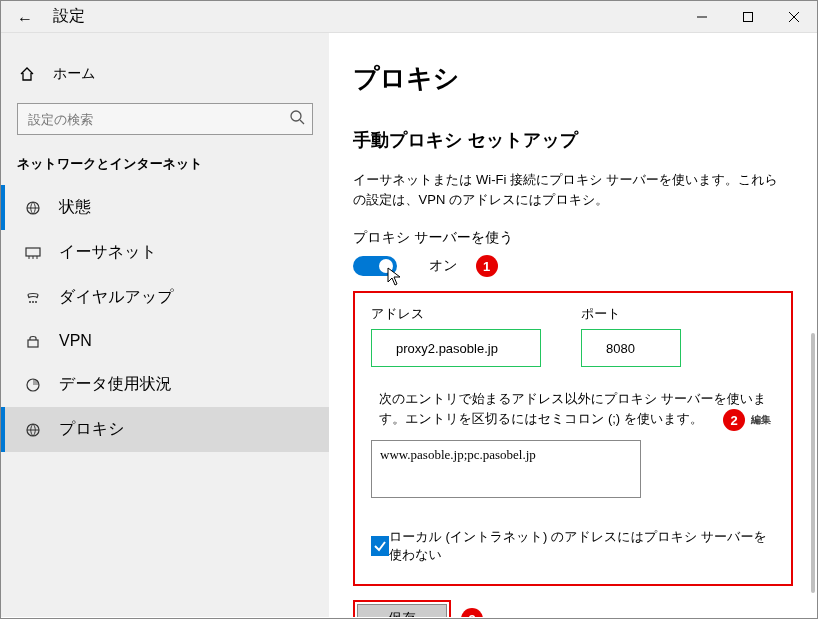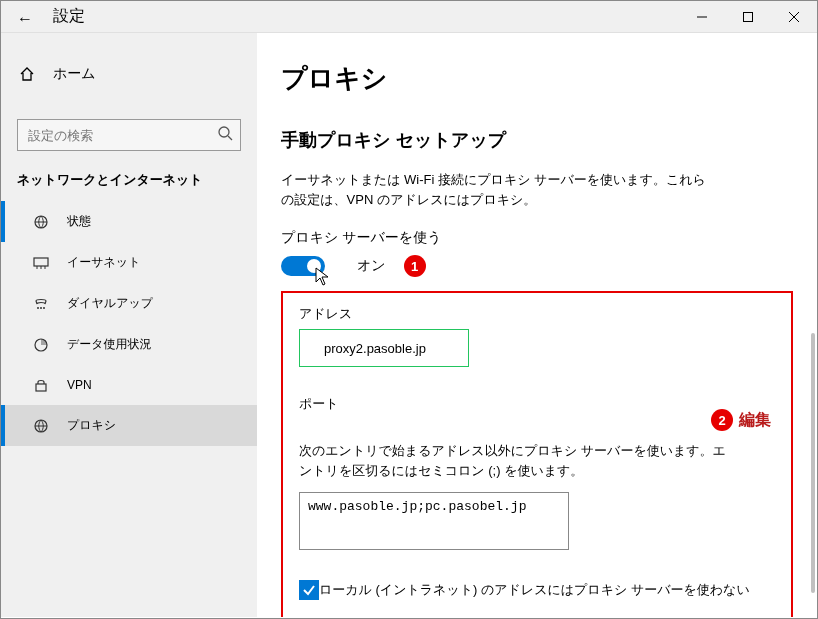--- a/index.html
+++ b/index.html
@@ -9,65 +9,65 @@
   .titlebar { height: 32px; display: flex; align-items: center; background: #f0f0f0; border-bottom: 1px solid #e0e0e0; }
   .titlebar .back { width: 48px; text-align: center; font-size: 16px; color: #000; cursor: pointer; }
   .titlebar .title { flex: 0 0 auto; font-size: 16px; padding-left: 4px; }
   .titlebar .spacer { flex: 1; }
   .titlebar .winbtn { width: 46px; height: 32px; display: flex; align-items: center; justify-content: center; font-size: 12px; cursor: pointer; font-family: "Segoe MDL2 Assets", sans-serif; }
   .winbtn svg { display: block; }
 
   .body { display: flex; height: calc(100% - 33px); }
 
   
-  .sidebar { width: 256px; background: #f0f0f0; padding-top: 24px; }
+  .sidebar { width: 328px; background: #f0f0f0; padding-top: 24px; }
   .home { display: flex; align-items: center; padding: 8px 16px; font-size: 14px; cursor: pointer; }
   .home .icon { width: 20px; margin-right: 16px; display: flex; justify-content: center; }
-  .search { margin: 28px 16px 20px 16px; position: relative; }
+  .search { margin: 12px 16px 20px 16px; position: relative; }
   .search input { width: 100%; height: 32px; border: 1px solid #999; background: #f6f6f6; padding: 0 32px 0 10px; font-size: 13px; outline: none; }
   .search .sicon { position: absolute; right: 8px; top: 6px; color: #555; }
   .cat { font-size: 13px; font-weight: 600; padding: 0 12px 12px 16px; }
-  .navitem { display: flex; align-items: center; padding: 12px 30px; font-size: 12px; cursor: pointer; position: relative; }
+  .navitem { display: flex; align-items: center; padding: 12px 22px; font-size: 16px; cursor: pointer; position: relative; }
   .navitem .icon { width: 20px; margin-right: 16px; display: flex; justify-content: center; color: #333; }
   .navitem.active { background: #d9d9d9; }
   .navitem.active::before { content: ""; position: absolute; left: 0; top: 0; bottom: 0; width: 4px; background: #0078d4; }
   .navitem.status-active::before { content: ""; position: absolute; left: 0; top: 0; bottom: 0; width: 4px; background: #0078d4; }
 
   
   .main { flex: 1; padding: 28px 24px 20px 24px; position: relative; overflow: hidden; }
   .scrollbar { position: absolute; right: 2px; top: 300px; width: 4px; height: 260px; background: #c0c0c0; border-radius: 2px; }
   h1 { font-size: 26px; font-weight: 600; margin-bottom: 32px; }
   h2 { font-size: 18px; font-weight: 600; margin-bottom: 18px; }
   .desc { font-size: 13px; line-height: 1.5; margin-bottom: 20px; max-width: 430px; }
   .field-label { font-size: 14px; margin-bottom: 8px; }
 
   .toggle-row { display: flex; align-items: center; gap: 8px; margin-bottom: 14px; position: relative; }
   .toggle { width: 44px; height: 20px; border-radius: 10px; background: #0078d4; position: relative; cursor: pointer; }
   .toggle .knob { position: absolute; right: 4px; top: 3px; width: 14px; height: 14px; background: #fff; border-radius: 50%; }
   .toggle-label { font-size: 14px; margin-left: 24px; }
 
   .box { border: 2px solid #e60000; padding: 12px 16px 20px 16px; margin-bottom: 14px; position: relative; }
-  .row { display: flex; gap: 28px; flex-direction: column; }
+  .row { display: flex; gap: 40px; }
   .col { display: flex; flex-direction: column; }
   .sublabel { font-size: 13px; margin-bottom: 6px; }
   input.text { height: 38px; border: 1px solid #22c55e; padding: 0 24px; font-size: 13px; background: #fff; }
   input.addr { width: 170px; }
   input.port { width: 100px; }
-  .help { font-size: 13px; margin: 22px 0 12px 0; line-height: 1.5; max-width: 430px; }
-  textarea.except { width: 270px; height: 58px; border: 1px solid #888; padding: 6px 8px; font-size: 13px; resize: none; font-family: Liberation Mono, monospace; }
+  .help { font-size: 13px; margin: 22px 0 12px 8px; line-height: 1.5; max-width: 430px; }
+  textarea.except { width: 270px; height: 58px; border: 1px solid #888; padding: 6px 8px; font-size: 13px; resize: none; font-family: Liberation Serif, serif; }
   .chk { display: flex; align-items: center; margin-top: 26px; font-size: 13px; }
   .chk .cb { width: 20px; height: 20px; background: #0078d4; display: flex; align-items: center; justify-content: center; color: #fff; cursor: pointer; }
 
   .save-wrap { display: inline-block; border: 2px solid #e60000; padding: 2px; }
   .save { width: 90px; height: 30px; background: #ccc; border: 1px solid #888; font-size: 14px; cursor: pointer; }
 
   .badge { display: inline-flex; width: 22px; height: 22px; border-radius: 50%; background: #e60000; color: #fff; font-weight: bold; align-items: center; justify-content: center; font-size: 13px; position: absolute; }
   .badge1 { position: static; margin-left: 10px; }
   .badge2-wrap { position: absolute; right: 20px; top: 116px; display: flex; align-items: center; gap: 6px; }
-  .badge2-wrap .lbl { color: #b91c1c; font-size: 16px; font-weight: 600; }
+  .badge2-wrap .lbl { color: #404040; font-size: 10px; font-weight: 600; }
   .badge3 { position: static; margin-left: 10px; vertical-align: middle; }
 
   .cursor { position: absolute; pointer-events: none; }
   .cursor svg { display:block; }
 </style>
 </head>
 <body>
 
 <div class="titlebar">
   <div class="back">←</div>
@@ -140,34 +140,34 @@
             <circle cx="5" cy="12" r="1" fill="#333"></circle>
             <circle cx="8" cy="12" r="1" fill="#333"></circle>
             <circle cx="11" cy="12" r="1" fill="#333"></circle>
           </svg>
       </span>
       <span>ダイヤルアップ</span>
     </div>
     <div class="navitem">
       <span class="icon">
         <svg width="16" height="16" viewBox="0 0 16 16">
+            <rect x="3" y="7" width="10" height="7" fill="none" stroke="#333" stroke-width="1.2"></rect>
+            <path d="M5 7 V5 C5 3 11 3 11 5 V7" fill="none" stroke="#333" stroke-width="1.2"></path>
+          </svg>
+      </span>
+      <span>VPN</span>
+    </div>
+    <div class="navitem">
+      <span class="icon">
+        <svg width="16" height="16" viewBox="0 0 16 16">
             <circle cx="8" cy="8" r="6" fill="none" stroke="#333" stroke-width="1.2"></circle>
             <path d="M8 2 A6 6 0 0 1 14 8 L8 8 Z" fill="#333" opacity="0.4"></path>
           </svg>
       </span>
       <span>データ使用状況</span>
-    </div>
-    <div class="navitem">
-      <span class="icon">
-        <svg width="16" height="16" viewBox="0 0 16 16">
-            <rect x="3" y="7" width="10" height="7" fill="none" stroke="#333" stroke-width="1.2"></rect>
-            <path d="M5 7 V5 C5 3 11 3 11 5 V7" fill="none" stroke="#333" stroke-width="1.2"></path>
-          </svg>
-      </span>
-      <span>VPN</span>
     </div>
     <div class="navitem active">
       <span class="icon">
         <svg width="16" height="16" viewBox="0 0 16 16">
             <circle cx="8" cy="8" r="6" fill="none" stroke="#333" stroke-width="1.2"></circle>
             <path d="M2 8 H14 M8 2 C5 5 5 11 8 14 C11 11 11 5 8 2" fill="none" stroke="#333" stroke-width="1"></path>
           </svg>
       </span>
       <span>プロキシ</span>
     </div>
@@ -194,20 +194,21 @@
     </div>
 
     <div class="box">
       <div class="row">
         <div class="col">
           <div class="sublabel">アドレス</div>
           <input class="text addr" value="proxy2.pasoble.jp" style="">
         </div>
         <div class="col">
           <div class="sublabel">ポート</div>
+          <input class="text port" value="8080" style="">
         </div>
       </div>
       <p class="help">次のエントリで始まるアドレス以外にプロキシ サーバーを使います。エントリを区切るにはセミコロン (;) を使います。</p>
       <textarea class="except" style="">www.pasoble.jp;pc.pasobel.jp</textarea>
 
       <div class="badge2-wrap">
         <span class="badge" style="position:static">2</span>
         <span class="lbl">編集</span>
       </div>
 

